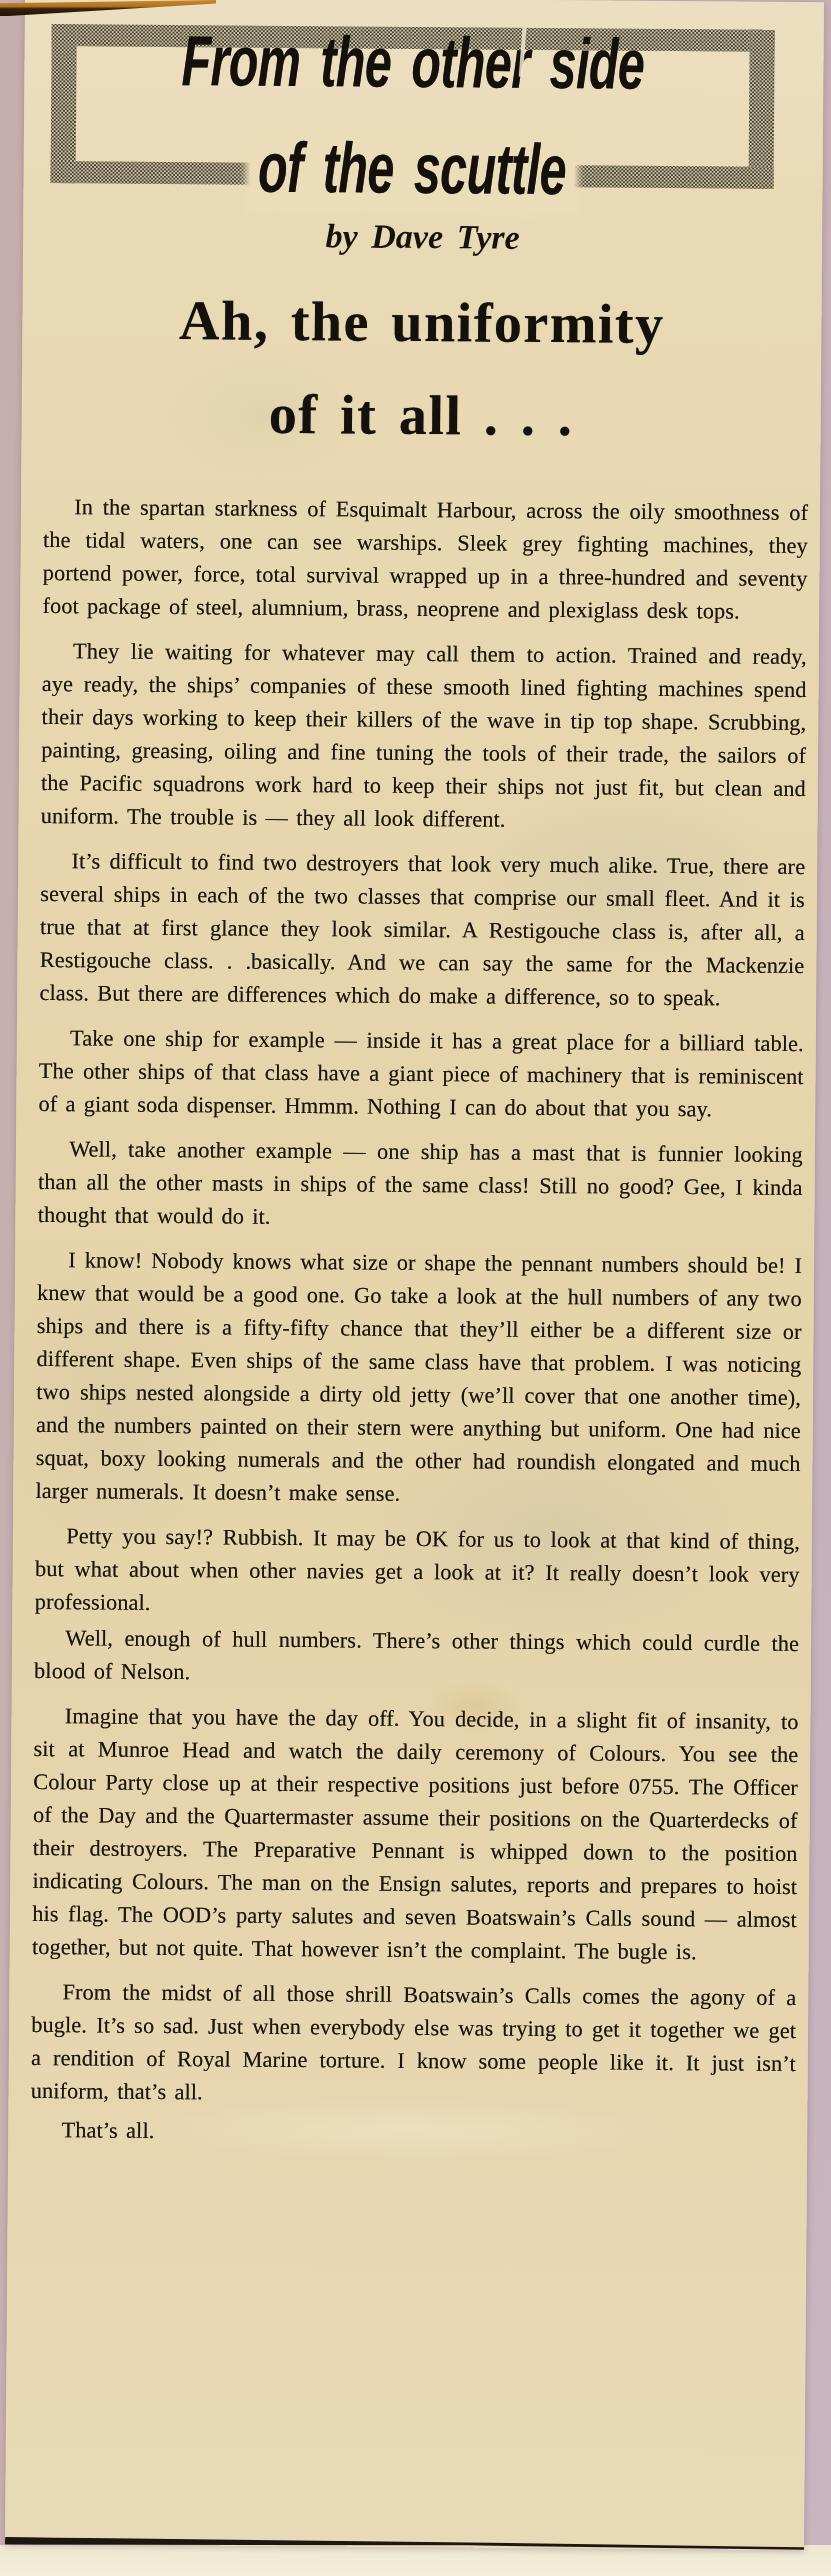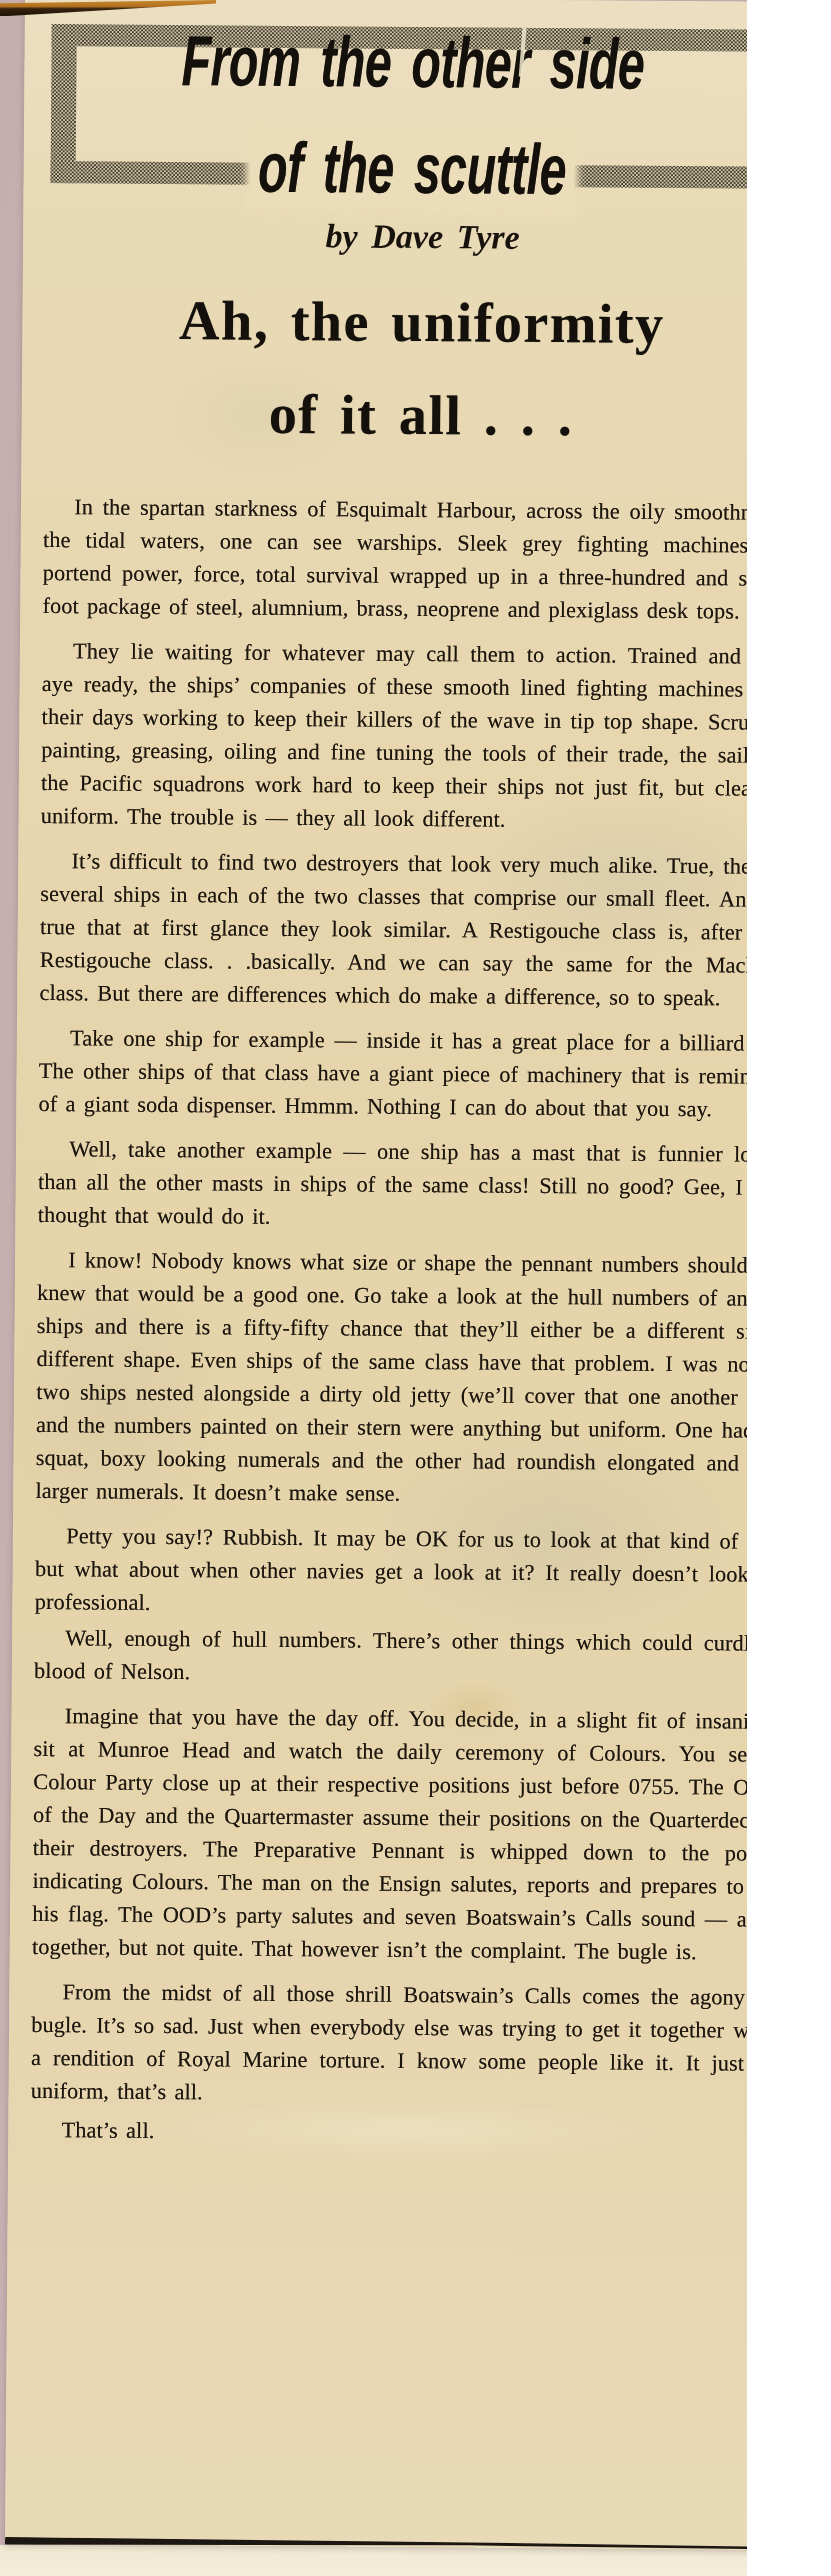--- a/index.html
+++ b/index.html
@@ -2,21 +2,21 @@
 <html style="font-size:12px"><head>
 <meta charset="utf-8">
 <style>
   html,body{margin:0;padding:0;}
   body{
     width:831px;height:2576px;
     font-family:"Liberation Serif","DejaVu Serif",serif;
     overflow:hidden;
   }
   .stage{
-    position:relative;width:747px;height:2576px;overflow:hidden;
+    position:relative;width:831px;height:2576px;overflow:hidden;
     background:linear-gradient(105deg,#c6aeae 0%,#c9b1b3 45%,#c6b0bc 80%,#cab4c0 100%);
   }
   
   .band-bottom{
     position:absolute;left:0;bottom:0;width:100%;height:31px;
     background:linear-gradient(180deg,#efe7d2,#f4eeda);
   }
   
   .paper{
     position:absolute;left:15px;top:-1.5px;width:799px;height:2548px;

